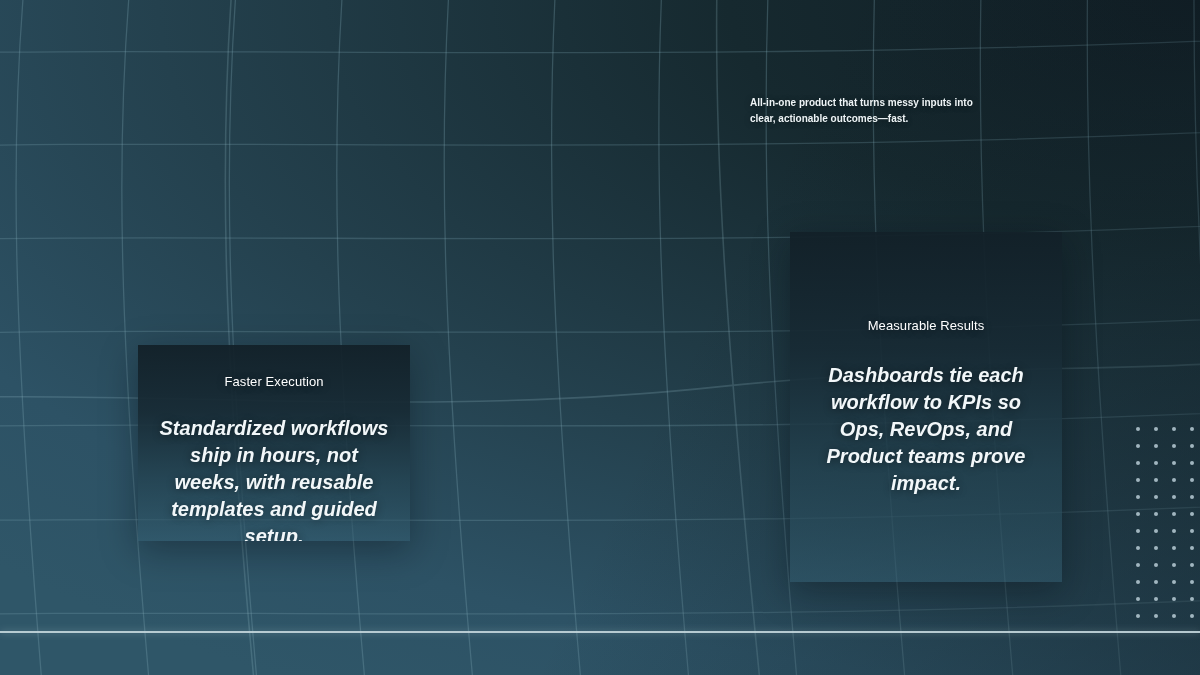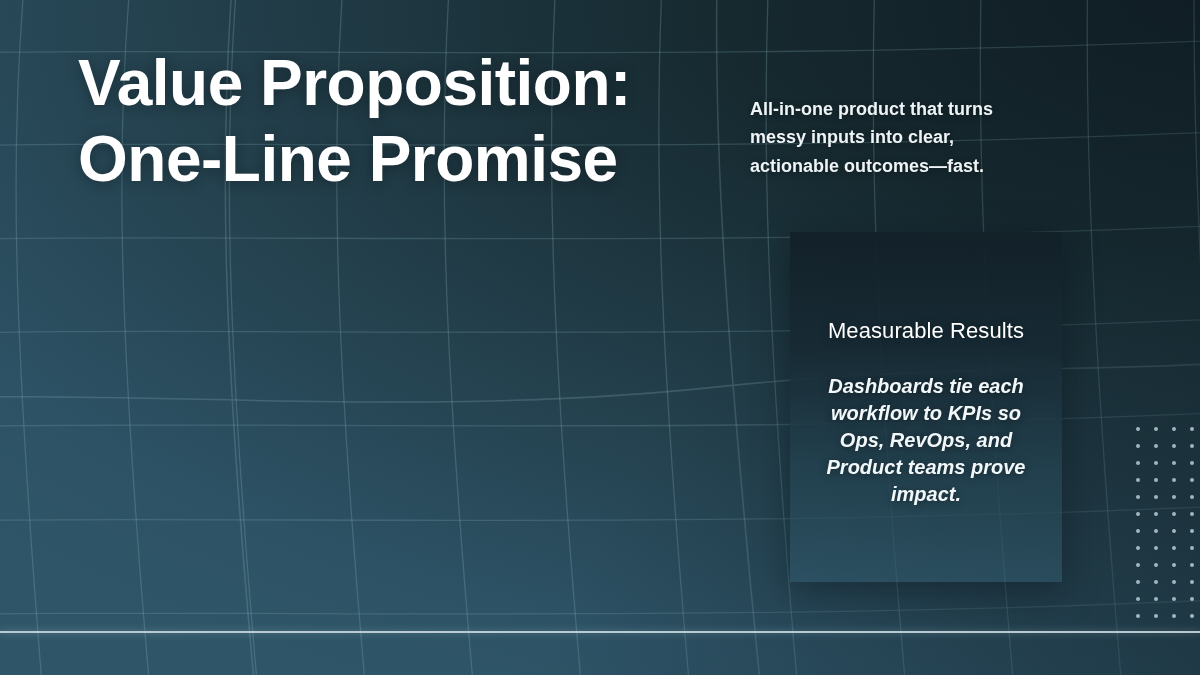--- a/index.html
+++ b/index.html
@@ -43,42 +43,42 @@
     letter-spacing:-0.5px;
     white-space:pre-line;
     text-shadow:0 2px 14px rgba(0,0,0,0.32);
   }
 
   
   .subtitle {
     position:absolute;
     left:750px; top:95px;
     width:250px;
-    font-size:18px;
+    font-size:10px;
     line-height:1.58;
     font-weight:600;
     color:#eef4f6;
     text-shadow:0 1px 6px rgba(0,0,0,0.35);
   }
 
   
   .card {
     position:absolute;
     padding:0 18px;
     text-align:center;
     overflow:hidden;
     background:linear-gradient(180deg,
         rgba(18,32,40,0.94) 0%,
         rgba(23,42,52,0.92) 34%,
         rgba(35,66,80,0.80) 68%,
         rgba(50,92,111,0.52) 100%);
     box-shadow:0 10px 34px rgba(5,12,16,0.36);
   }
   .card-title {
-    font-size:22px;
+    font-size:13px;
     font-weight:400;
     color:#ffffff;
     letter-spacing:0.1px;
     text-shadow:0 1px 8px rgba(0,0,0,0.45);
   }
   .card-body {
     font-size:20px;
     font-style:italic;
     font-weight:700;
     line-height:1.35;
@@ -166,25 +166,27 @@
       <g fill="none" stroke="#9bc2ce" stroke-width="1.3" opacity="0.22">
 
         <path d="M -30 392 C 180 374, 420 408, 700 378 C 930 354, 1080 372, 1230 346"></path>
         <path d="M 700 -30 C 690 150, 706 360, 742 710"></path>
         <path d="M 300 -30 C 278 170, 286 370, 320 710"></path>
       </g>
     </svg>
     <div class="mesh-fade"></div>
   </div>
 
-  <h1 class="title">Value Proposition:
-One-Line Promise</h1>
 
   <p class="subtitle">All-in-one product that turns messy inputs into clear, actionable outcomes—fast.</p>
 
+  <div class="card" id="card-1">
+    <div class="card-title">Faster Execution</div>
+    <div class="card-body">Standardized workflows ship in hours, not weeks, with reusable templates and guided setup.</div>
+  </div>
 
 
   <div class="card" id="card-3">
     <div class="card-title">Measurable Results</div>
     <div class="card-body">Dashboards tie each workflow to KPIs so Ops, RevOps, and Product teams prove impact.</div>
   </div>
 
   <div class="dots" id="dot-matrix" style="grid-template-columns: repeat(4, 18px);">
       <i style="background: rgb(185, 205, 214);"></i>
       <i style="background: rgb(185, 205, 214);"></i>

